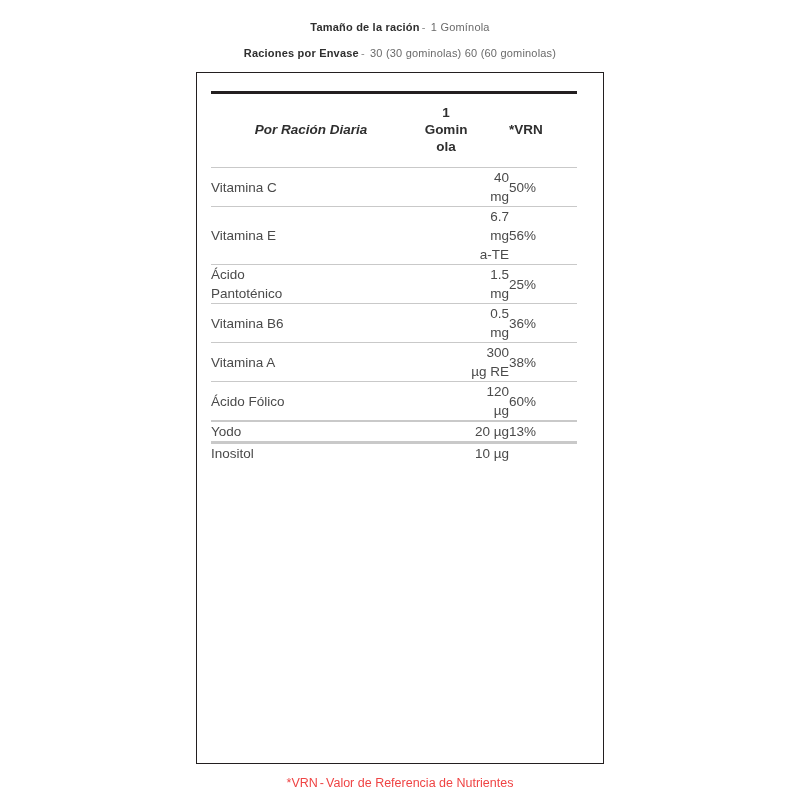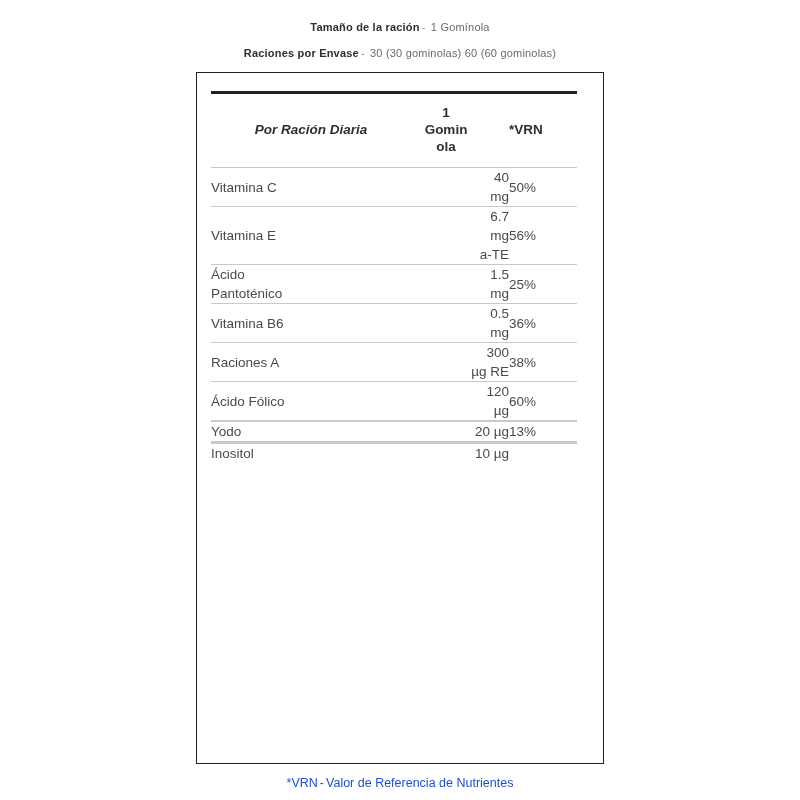--- a/index.html
+++ b/index.html
@@ -127,21 +127,21 @@
   }
 
   
   .footnote {
     position: absolute;
     left: 0;
     top: 776px;
     width: 800px;
     text-align: center;
     font-size: 12.5px;
-    color: #1d4ed8;
+    color: #ef4444;
   }
   .footnote .sep { padding: 0 2px; }
 </style>
 </head>
 <body>
 
 <div class="page">
 
   <div class="serving-block">
     <div class="serving-line">
@@ -213,21 +213,21 @@
             <td class="cell-name">Vitamina B6</td>
             <td class="cell-amt">0.5<br>mg</td>
             <td class="cell-vrn">36%</td>
           </tr>
           <tr>
             <td colspan="3">
               <div class="rule-thin"></div>
             </td>
           </tr>
           <tr class="row">
-            <td class="cell-name">Raciones A</td>
+            <td class="cell-name">Vitamina A</td>
             <td class="cell-amt">300<br>µg RE</td>
             <td class="cell-vrn">38%</td>
           </tr>
           <tr>
             <td colspan="3">
               <div class="rule-thin"></div>
             </td>
           </tr>
           <tr class="row">
             <td class="cell-name">Ácido Fólico</td>

